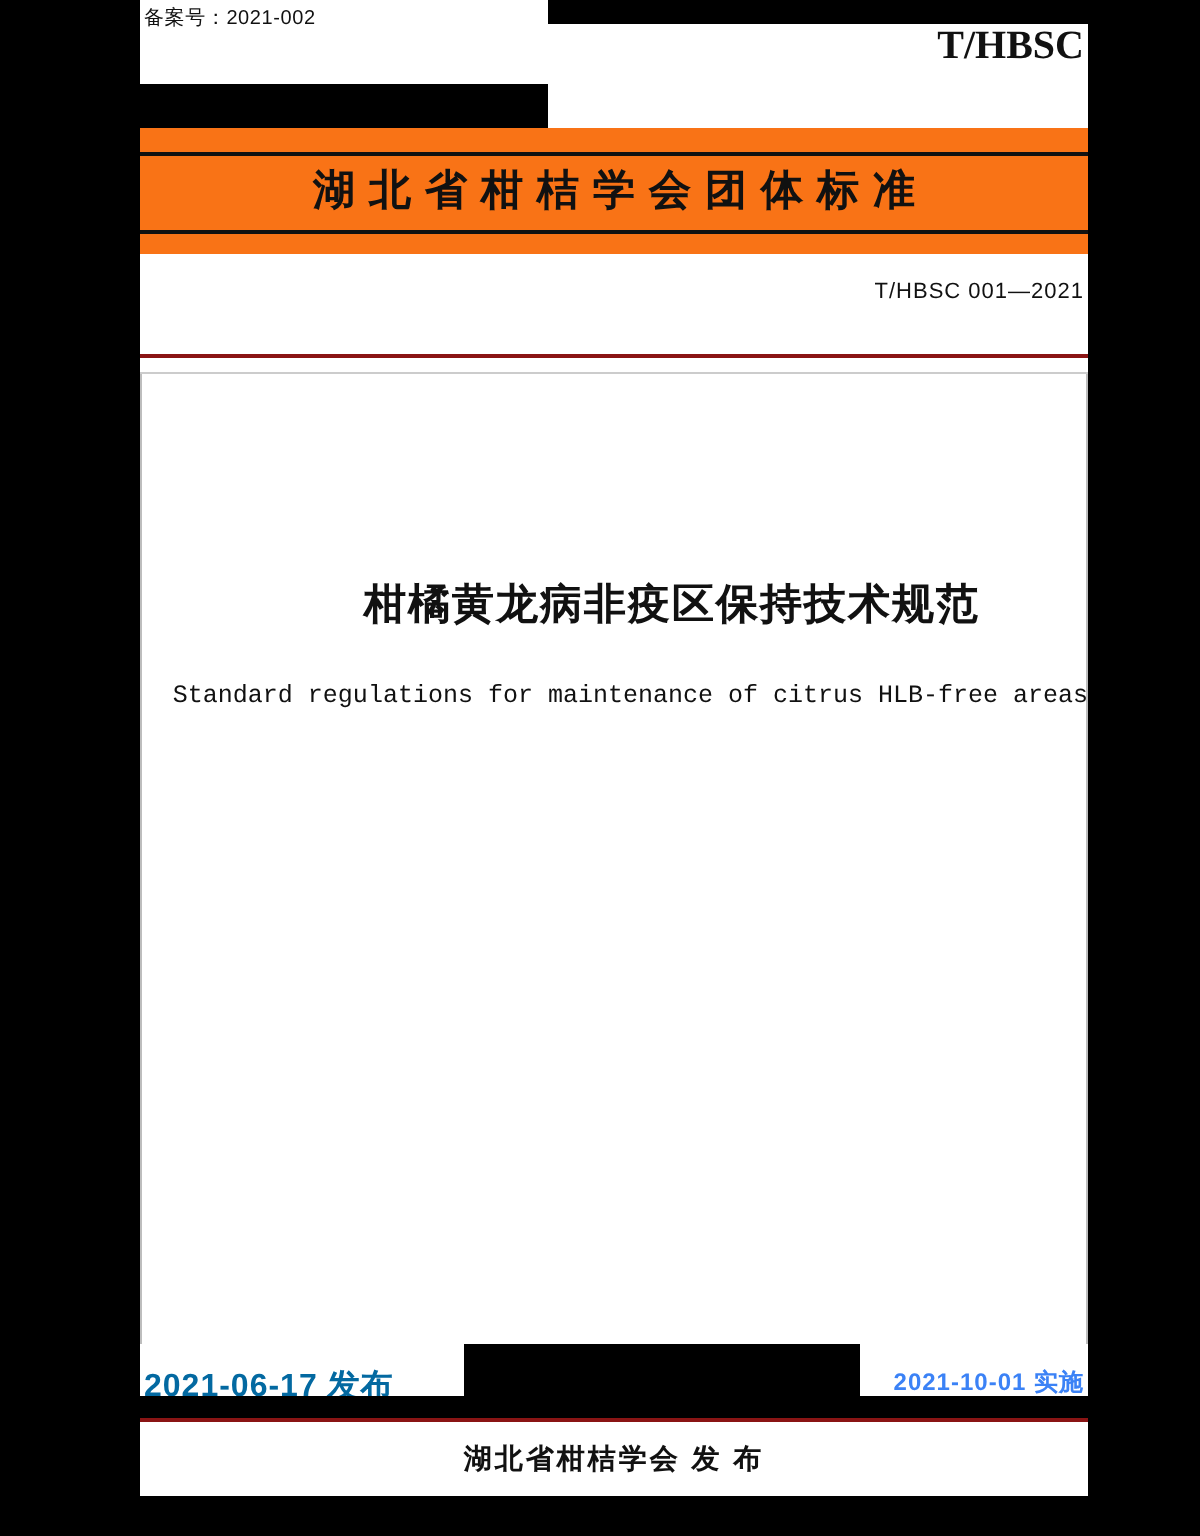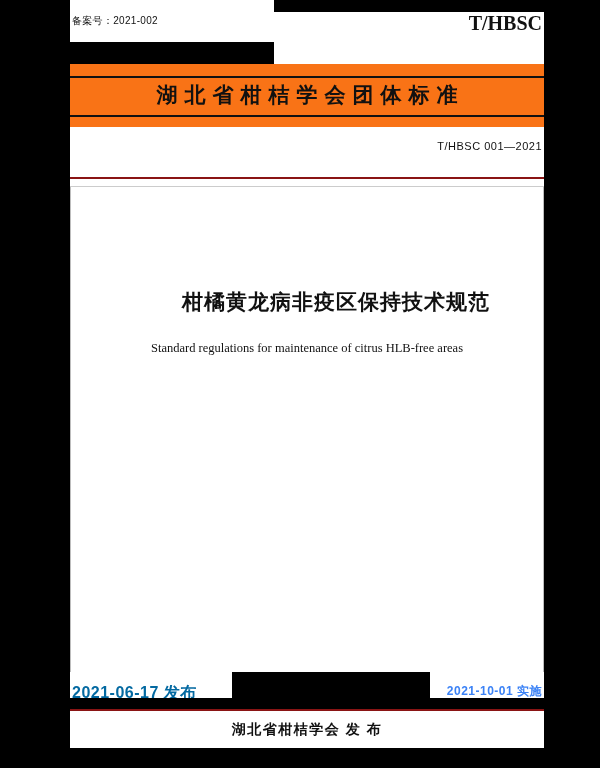--- a/index.html
+++ b/index.html
@@ -26,21 +26,21 @@
     top: 0px;
     width: 474px;
     height: 768px;
     background: #ffffff;
   }
 
   
   .record-no {
     position: absolute;
     left: 72px;
-    top: 14px;
+    top: 2px;
     font-size: 10px;
     color: #111111;
     font-family: "Liberation Sans", sans-serif;
     letter-spacing: 0.3px;
     white-space: nowrap;
   }
 
   
   .blackstrip-a {
     position: absolute;
@@ -168,24 +168,24 @@
     font-weight: bold;
     color: #111111;
     font-family: "Liberation Sans", sans-serif;
     letter-spacing: 1px;
   }
   .doc-title-en {
     position: absolute;
     left: 70px;
     top: 341px;
     width: 474px;
-    text-align: center;
+    text-align: right;
     font-size: 12.5px;
     color: #111111;
-    font-family: Liberation Serif, serif;
+    font-family: Liberation Mono, monospace;
   }
 
   
   .date-issue {
     position: absolute;
     left: 72px;
     top: 683px;
     font-size: 16px;
     font-weight: bold;
     color: #0369a1;

